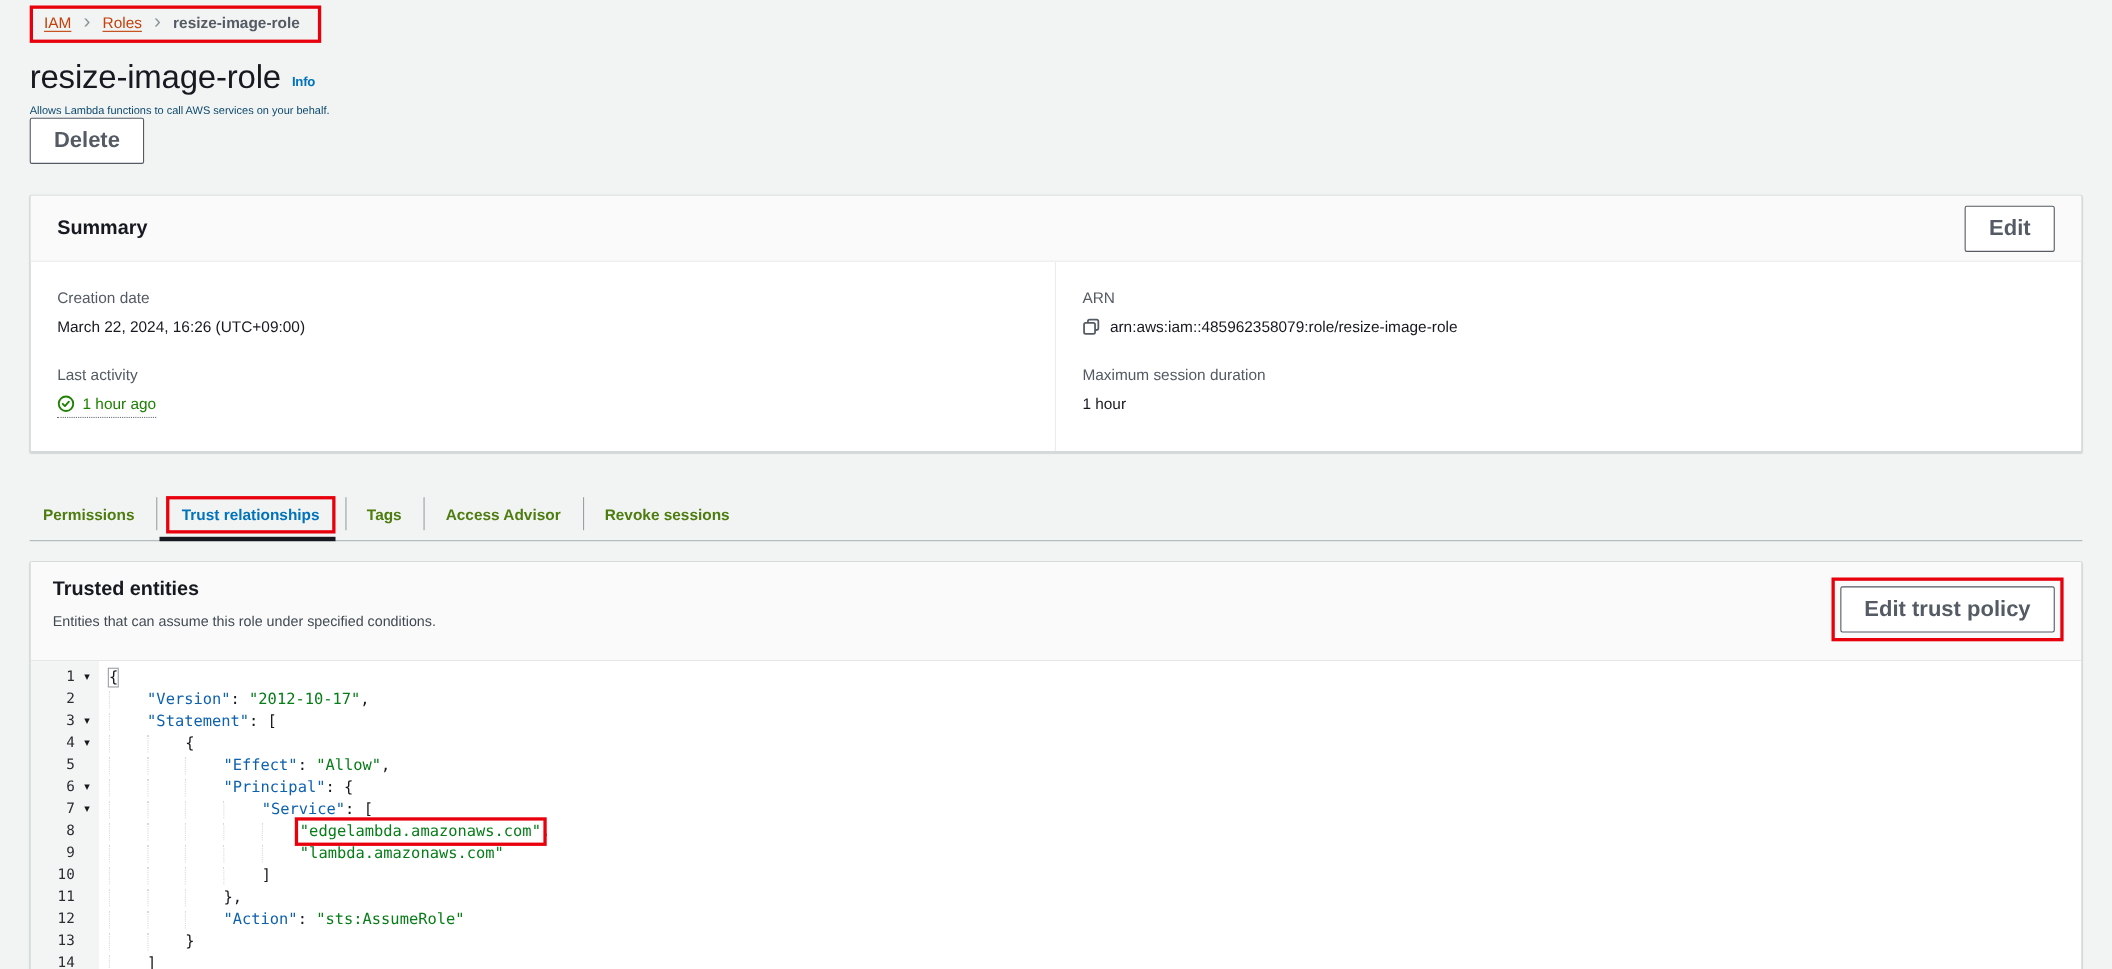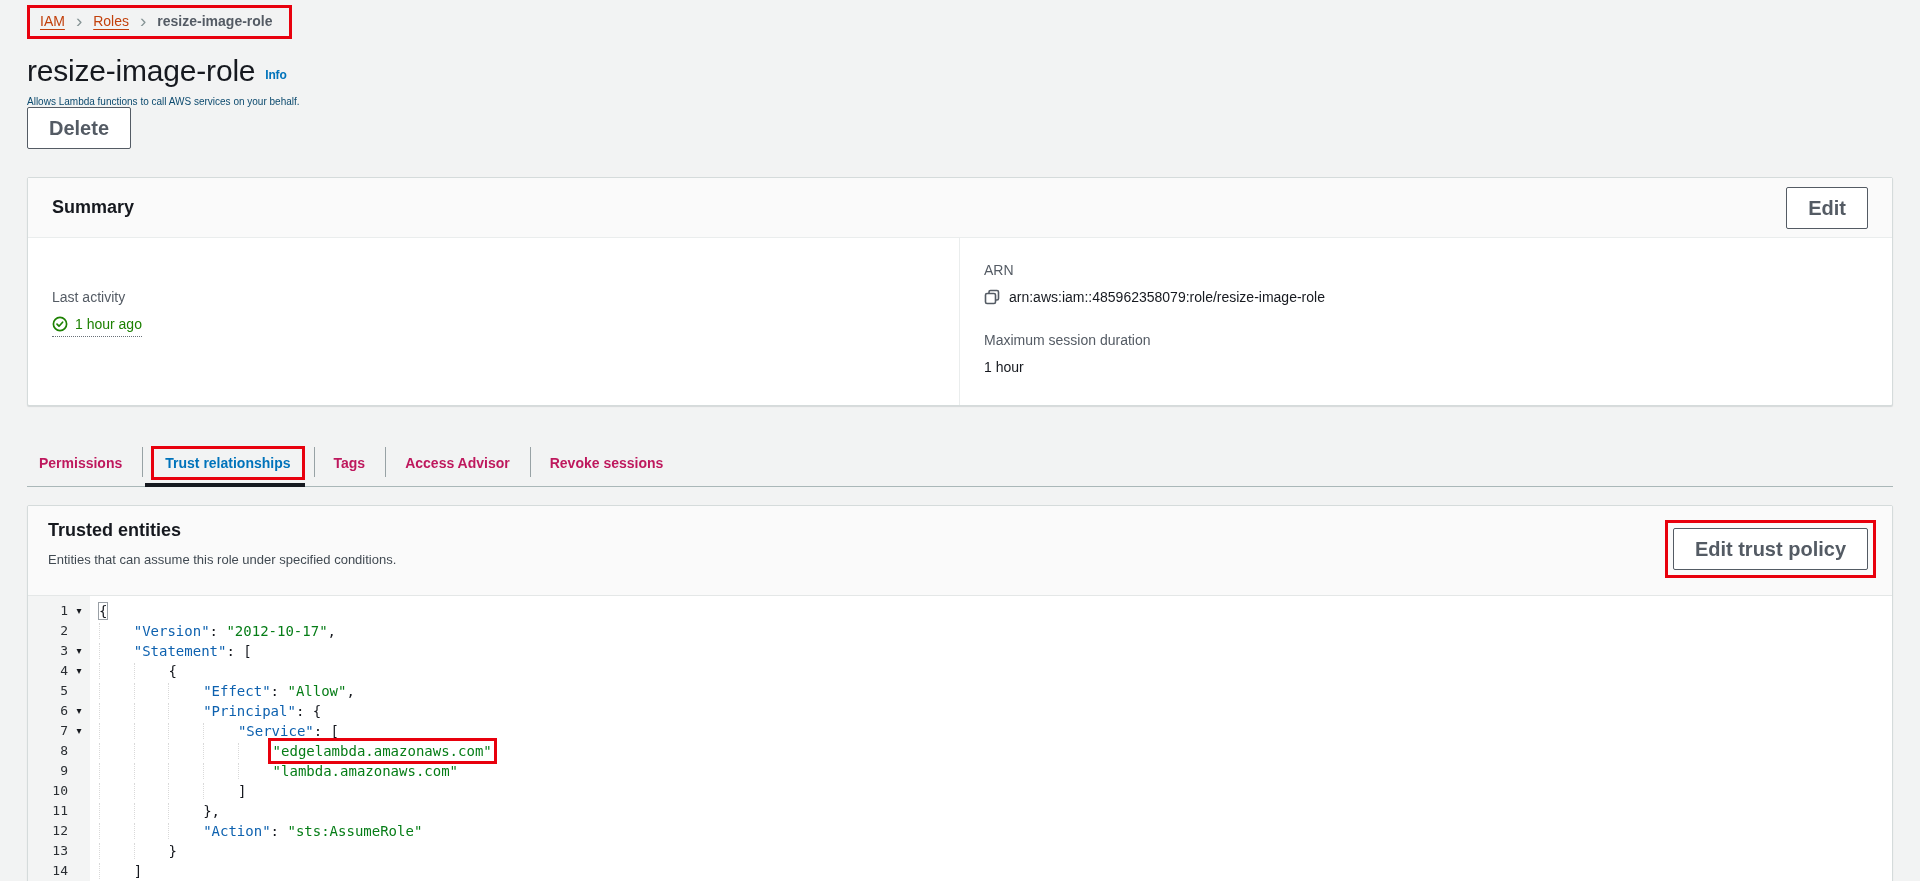--- a/index.html
+++ b/index.html
@@ -56,21 +56,21 @@
   .field-value { font-size:14px; color:#16191f; }
   .arn-row { display:flex; align-items:center; gap:9px; }
   .copy-btn { background:none; border:none; cursor:pointer; display:flex; align-items:center; padding:0; }
   .last-activity {
     display:inline-flex; align-items:center; gap:7px;
     color:#1d8102; border-bottom:1px dotted #687078; padding-bottom:4px;
   }
 
   
   .tabs { margin-top:34px; display:flex; align-items:stretch; height:47px; border-bottom:1px solid #aab7b8; position:relative; }
-  .tab { display:flex; align-items:center; padding:0 20px; font-size:14px; font-weight:700; color:#be185d; position:relative; cursor:pointer; }
+  .tab { display:flex; align-items:center; padding:0 20px; font-size:14px; font-weight:700; color:#4d7c0f; position:relative; cursor:pointer; }
   .tab:first-child { padding-left:12px; }
   .tab + .tab::before { content:""; position:absolute; left:0; top:7px; height:30px; width:1px; background:#98a2a5; }
   .tab.active { color:#0073bb;text-align:center; }
   .tab.active::after { content:""; position:absolute; left:3px; right:9px; bottom:-1px; height:4px; background:#16191f; }
   .tab-anno { border:3px solid #e8000d; padding:6px 11px; margin:0 -11px; }
 
   
   .te-card { margin-top:18px; height:412px; overflow:hidden; }
   .te-header { background:#fafafa; border-bottom:1px solid #e4e7e7; padding:14px 16px 0 20px; height:90px; display:flex; justify-content:space-between; align-items:flex-start; }
   .te-desc { margin-top:11px; font-size:13px; color:#414a52; }
@@ -121,20 +121,22 @@
 
   
   <section class="card summary-card">
     <div class="card-header">
       <span class="card-title">Summary</span>
       <button class="btn">Edit</button>
     </div>
     <div class="summary-body">
       <div class="sum-col left">
         <div class="field">
+          <div class="field-label">Creation date</div>
+          <div class="field-value">March 22, 2024, 16:26 (UTC+09:00)</div>
         </div>
         <div class="field">
           <div class="field-label">Last activity</div>
           <div class="field-value">
             <span class="last-activity">
               <span style="display:inline-flex;">
                 <svg width="16" height="16" viewBox="0 0 16 16">
                     <circle cx="8" cy="8" r="6.6" fill="none" stroke="#1d8102" stroke-width="1.7"></circle>
                     <path d="M5 8.2l2 2 3.6-4" fill="none" stroke="#1d8102" stroke-width="1.7" stroke-linecap="round" stroke-linejoin="round"></path>
                   </svg>

